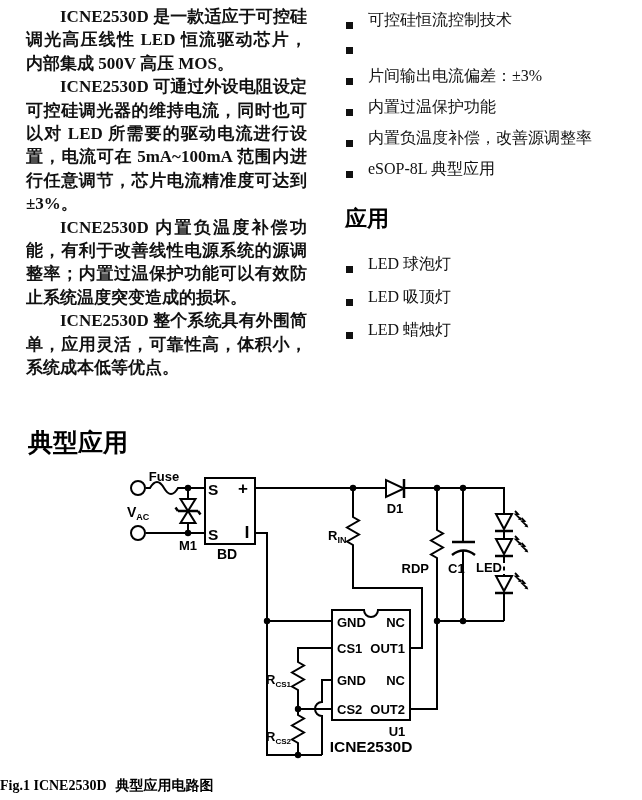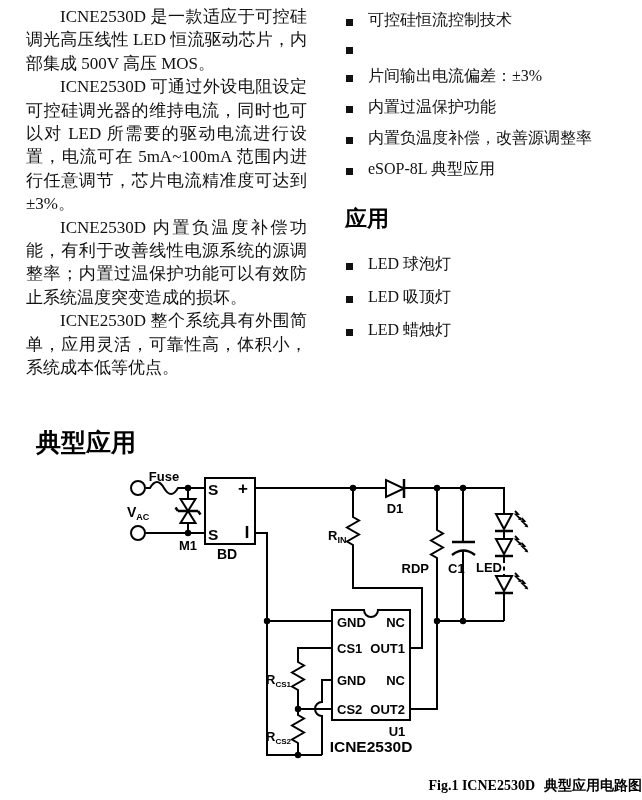--- a/index.html
+++ b/index.html
@@ -1,31 +1,31 @@
 <!DOCTYPE html>
 <html><head>
 <meta charset="utf-8">
 <style>
   html,body{margin:0;padding:0;background:#fff;}
   .page{position:relative;width:642px;height:800px;background:#ffffff;overflow:hidden;
         color:#111;font-family:"Liberation Serif","DejaVu Serif",serif;}
   .left-col{position:absolute;left:26px;top:5px;width:281px;font-size:17px;
-            line-height:23.4px;text-align:justify;}
+            line-height:23.4px;text-align:justify;font-weight:bold;}
   .left-col p{margin:0;text-indent:2em;}
   .right-col{position:absolute;left:345px;top:10px;width:290px;}
-  .bitem{display:flex;align-items:center;margin-bottom:12px;font-size:16px;line-height:19px;}
+  .bitem{display:flex;align-items:flex-end;margin-bottom:12px;font-size:16px;line-height:19px;}
   .apps .bitem{margin-bottom:14px;}
   .sq{flex:0 0 auto;width:7px;height:7px;background:#111;margin:6px 15px 0 1px;}
   .apps-heading{font-family:Liberation Sans, sans-serif;font-weight:bold;
                 font-size:22px;margin:26px 0 20px 0;color:#000;}
-  .typ-heading{position:absolute;left:36px;top:426px;margin:0;
+  .typ-heading{position:absolute;left:28px;top:426px;margin:0;
                font-family:"Liberation Sans","DejaVu Sans",sans-serif;
                font-size:25px;font-weight:bold;color:#000;}
   svg.schematic{position:absolute;left:0;top:0;width:642px;height:800px;}
-  .caption{position:absolute;left:0;top:777px;width:100%;text-align:right;
+  .caption{position:absolute;left:0;top:777px;width:100%;text-align:left;
            font-weight:bold;font-size:14px;color:#000;}
   .caption .cn{margin-left:9px;}
   
   .wire{fill:none;stroke:#000;stroke-width:2;stroke-linejoin:miter;}
   .w25{fill:none;stroke:#000;stroke-width:2.5;}
   .comp{fill:#fff;stroke:#000;stroke-width:2;}
   .dot{fill:#000;stroke:none;}
   .dash{stroke-dasharray:4 3.5;}
   .lbl{font-family:"Liberation Sans","DejaVu Sans",sans-serif;font-weight:bold;
        font-size:13px;fill:#000;}

